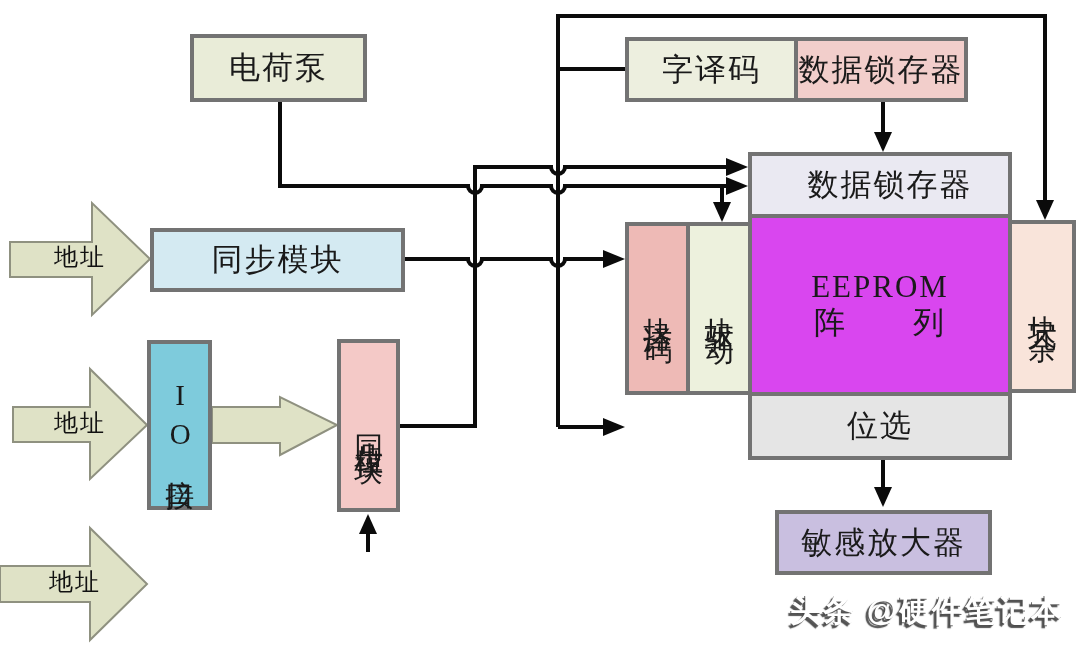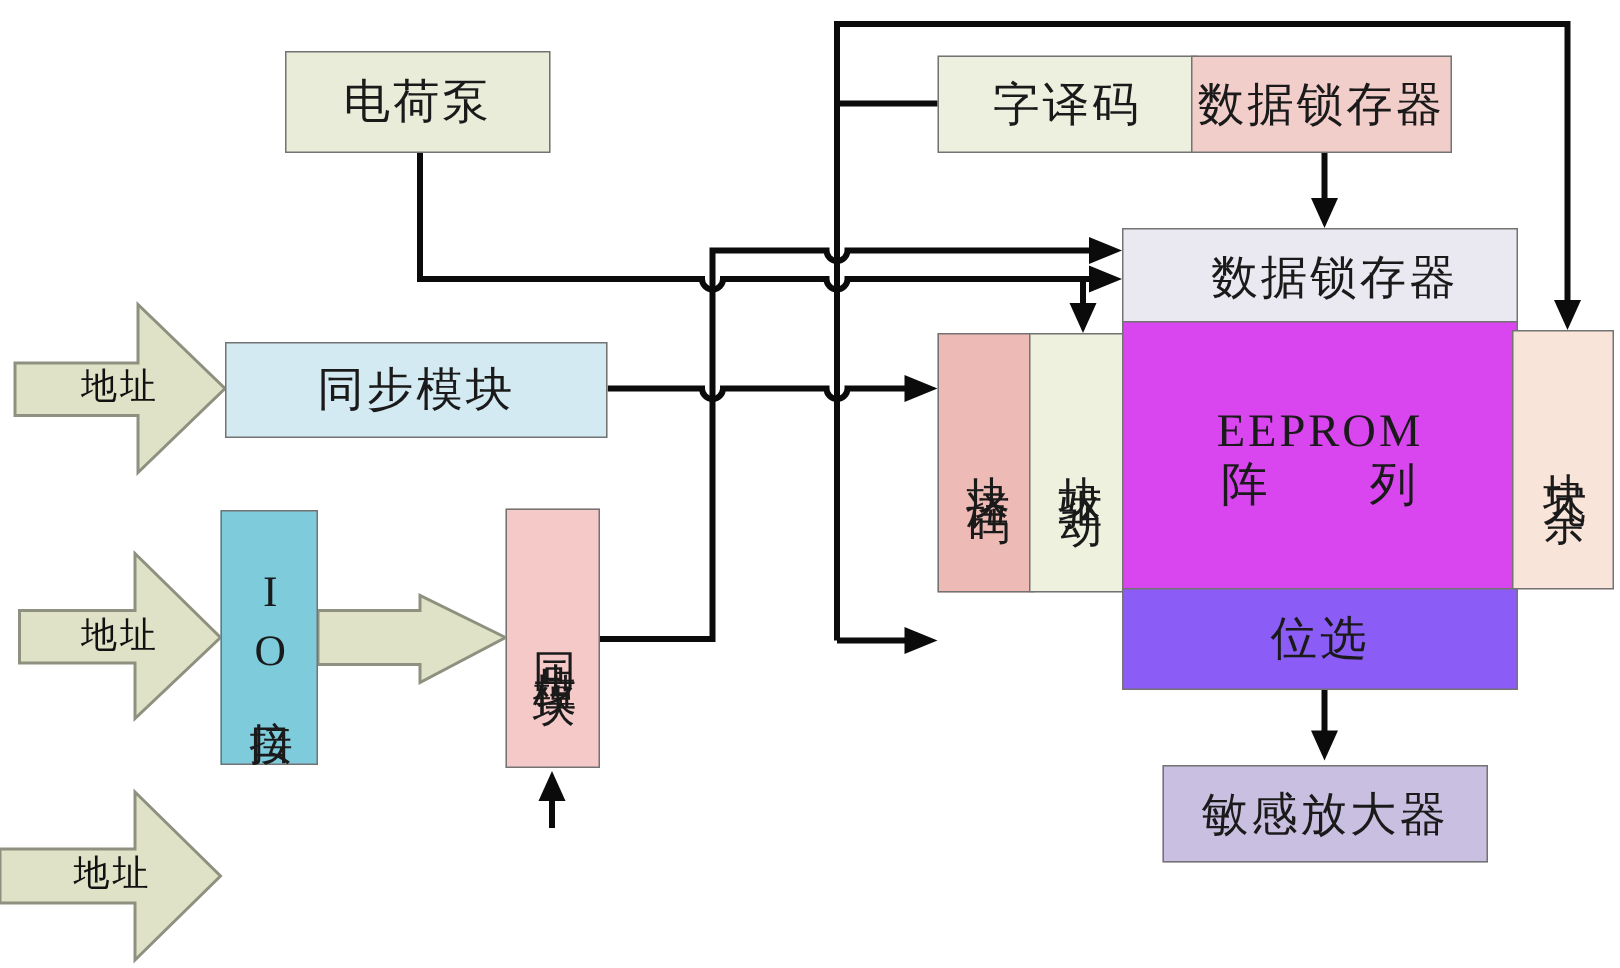--- a/index.html
+++ b/index.html
@@ -4,21 +4,21 @@
 <style>
   html,body{margin:0;padding:0;background:#ffffff;}
   .canvas{
     position:relative;width:1080px;height:645px;background:#ffffff;overflow:hidden;
     font-family:"Liberation Serif","DejaVu Serif",serif;
   }
   svg.wires{position:absolute;left:0;top:0;z-index:1;}
   .wire{fill:none;stroke:#0b0b0b;stroke-width:4;}
   .ahead{fill:#0b0b0b;stroke:none;}
   .block{
-    position:absolute;z-index:2;border:1px solid #737373;box-sizing:border-box;
+    position:absolute;z-index:2;border:4px solid #737373;box-sizing:border-box;
     display:flex;align-items:center;justify-content:center;
     color:#1a1a1a;font-size:31px;letter-spacing:2px;line-height:1.15;
     text-align:center;
   }
   .vtext span{
     writing-mode:vertical-rl;text-orientation:upright;letter-spacing:10px;
   }
   .vtext.tight span{letter-spacing:7px;}
   .eeprom-l2{letter-spacing:2px;}
   .addr-label{
@@ -120,35 +120,36 @@
   <div class="block b-eeprom" style="background: #d946ef;">
     <span>EEPROM</span>
     <span class="eeprom-l2">阵　　列</span>
   </div>
 
   <div class="block b-blkred vtext" style="background: rgb(249, 228, 218);">
     <span>块冗余</span>
   </div>
 
 
-  <div class="block b-bitsel" style="background: #8b5cf6;">
+  <div class="block b-bitsel" style="background: #e5e5e5;">
     <span>位选</span>
   </div>
 
   <div class="block b-senseamp" style="background: rgb(201, 191, 224);">
     <span>敏感放大器</span>
   </div>
 
   <div class="block b-io vtext tight" style="background: rgb(126, 203, 220);">
     <span>IO接口</span>
   </div>
 
   <div class="block b-syncv vtext tight" style="background: rgb(244, 201, 199);">
     <span>同步模块</span>
   </div>
 
 
   <div class="addr-label addr-1">地址</div>
   <div class="addr-label addr-2">地址</div>
   <div class="addr-label addr-3">地址</div>
 
+  <div class="watermark">头条 @硬件笔记本</div>
 
 </div>
 
 </body></html>

